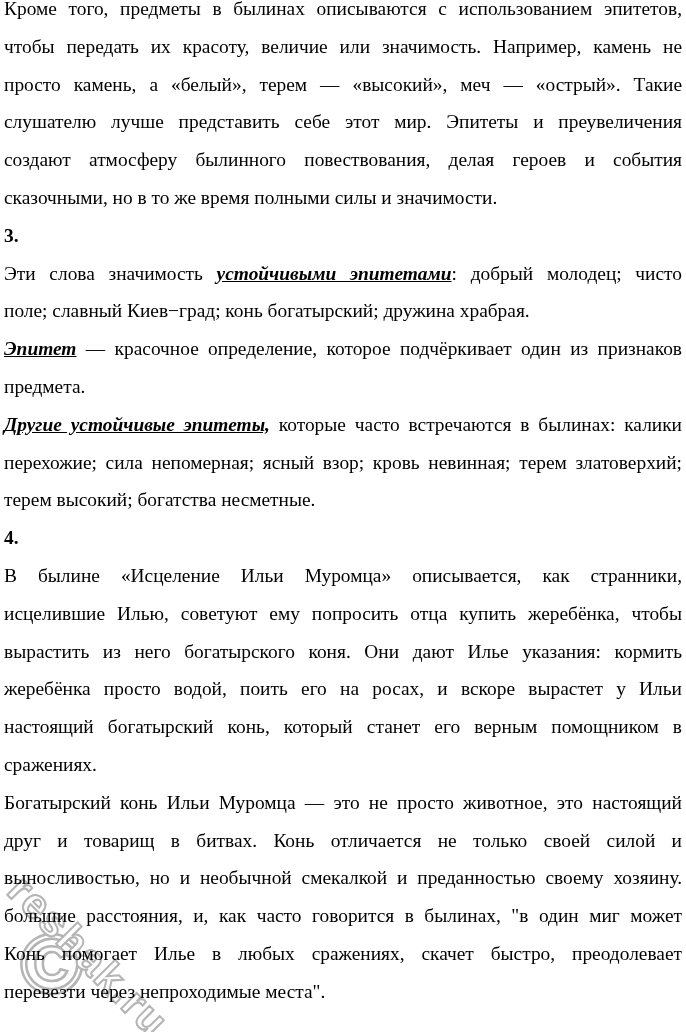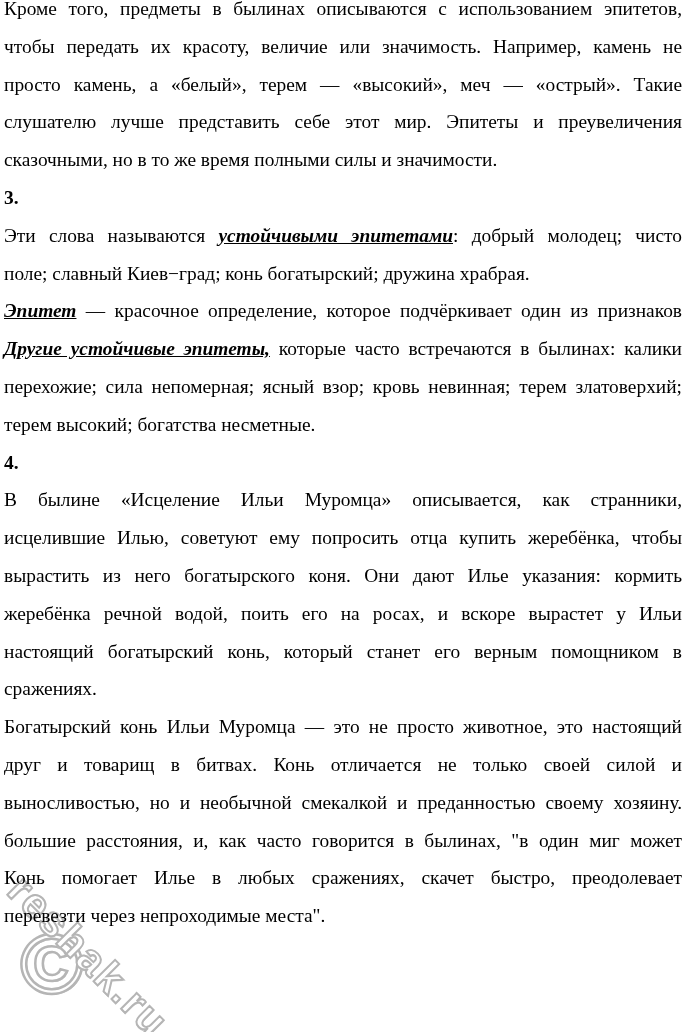--- a/index.html
+++ b/index.html
@@ -83,45 +83,47 @@
   <span class="wm-copy">©</span>
   <span class="wm-text">reshak.ru</span>
 </div>
 
 <div id="doc">
     <div class="block paragraph">
       <div class="line"><span class="seg-n">Кроме того, предметы в былинах описываются с использованием эпитетов,</span></div>
       <div class="line"><span class="seg-n">чтобы передать их красоту, величие или значимость. Например, камень не</span></div>
       <div class="line"><span class="seg-n">просто камень, а «белый», терем — «высокий», меч — «острый». Такие</span></div>
       <div class="line"><span class="seg-n">слушателю лучше представить себе этот мир. Эпитеты и преувеличения</span></div>
+      <div class="line"><span class="seg-n">создают атмосферу былинного повествования, делая героев и события</span></div>
       <div class="line last"><span class="seg-n">сказочными, но в то же время полными силы и значимости.</span></div>
     </div>
     <div class="block heading">
       <div class="line last"><span class="seg-b">3.</span></div>
     </div>
     <div class="block paragraph">
-      <div class="line"><span class="seg-n">Эти слова называются </span><span class="seg-bi">устойчивыми эпитетами</span><span class="seg-n">: добрый молодец; чисто</span></div>
+      <div class="line"><span class="seg-n">Эти слова значимость </span><span class="seg-bi">устойчивыми эпитетами</span><span class="seg-n">: добрый молодец; чисто</span></div>
       <div class="line last"><span class="seg-n">поле; славный Киев−град; конь богатырский; дружина храбрая.</span></div>
     </div>
     <div class="block paragraph">
       <div class="line"><span class="seg-bi">Эпитет</span><span class="seg-n"> — красочное определение, которое подчёркивает один из признаков</span></div>
+      <div class="line last"><span class="seg-n">предмета.</span></div>
     </div>
     <div class="block paragraph">
       <div class="line"><span class="seg-bi">Другие устойчивые эпитеты,</span><span class="seg-n"> которые часто встречаются в былинах: калики</span></div>
       <div class="line"><span class="seg-n">перехожие; сила непомерная; ясный взор; кровь невинная; терем златоверхий;</span></div>
       <div class="line last"><span class="seg-n">терем высокий; богатства несметные.</span></div>
     </div>
     <div class="block heading">
       <div class="line last"><span class="seg-b">4.</span></div>
     </div>
     <div class="block paragraph">
       <div class="line"><span class="seg-n">В былине «Исцеление Ильи Муромца» описывается, как странники,</span></div>
       <div class="line"><span class="seg-n">исцелившие Илью, советуют ему попросить отца купить жеребёнка, чтобы</span></div>
       <div class="line"><span class="seg-n">вырастить из него богатырского коня. Они дают Илье указания: кормить</span></div>
-      <div class="line"><span class="seg-n">жеребёнка речной водой, поить его на росах, и вскоре вырастет у Ильи</span></div>
+      <div class="line"><span class="seg-n">жеребёнка просто водой, поить его на росах, и вскоре вырастет у Ильи</span></div>
       <div class="line"><span class="seg-n">настоящий богатырский конь, который станет его верным помощником в</span></div>
       <div class="line last"><span class="seg-n">сражениях.</span></div>
     </div>
     <div class="block paragraph">
       <div class="line"><span class="seg-n">Богатырский конь Ильи Муромца — это не просто животное, это настоящий</span></div>
       <div class="line"><span class="seg-n">друг и товарищ в битвах. Конь отличается не только своей силой и</span></div>
       <div class="line"><span class="seg-n">выносливостью, но и необычной смекалкой и преданностью своему хозяину.</span></div>
       <div class="line"><span class="seg-n">большие расстояния, и, как часто говорится в былинах, "в один миг может</span></div>
       <div class="line"><span class="seg-n">Конь помогает Илье в любых сражениях, скачет быстро, преодолевает</span></div>
       <div class="line last"><span class="seg-n">перевезти через непроходимые места".</span></div>

